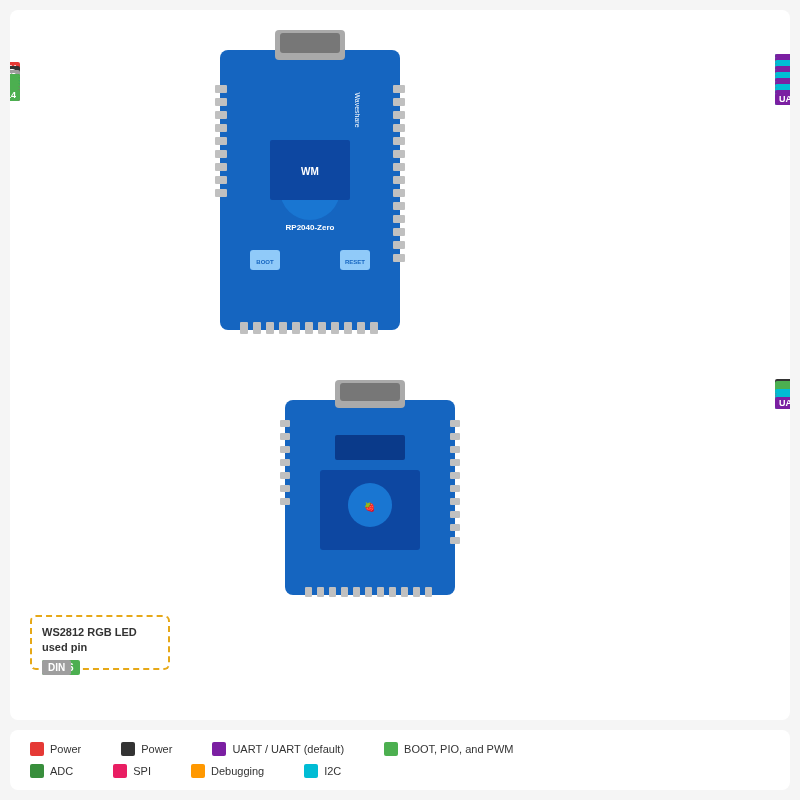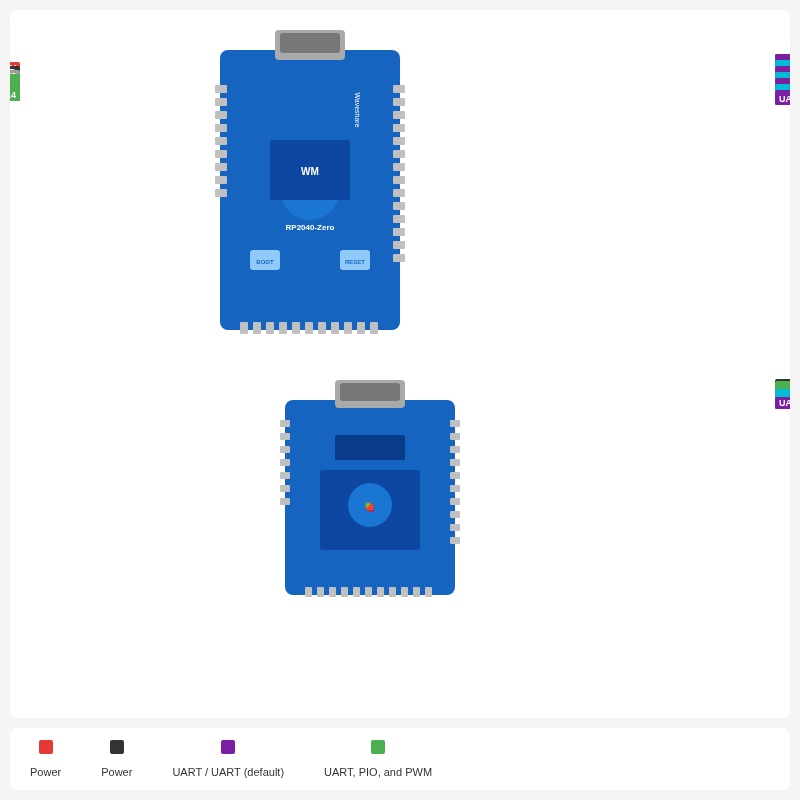--- a/index.html
+++ b/index.html
@@ -36,22 +36,21 @@
       gap: 8px;
     }
     .legend-row {
       display: flex;
       gap: 40px;
       align-items: center;
     }
     .legend-item {
       display: flex;
       align-items: center;
-      gap: 12px;
-      flex-direction: column;
+      gap: 6px;
     }
     .legend-color-box {
       width: 14px;
       height: 14px;
       border-radius: 2px;
     }
     .legend-text {
       font-size: 11px;
       color: #333;
     }
@@ -438,36 +437,62 @@
       </div>
 
       <div class="pin-row-right">
         <span class="pin-label pin-green">GP17</span>
         <span class="pin-label" style="background:#e91e63;">SPI0 CSn</span>
         <span class="pin-label" style="background:#00bcd4;">I2C0 SCL</span>
         <span class="pin-label" style="background:#7b1fa2;">UART0 RX</span>
       </div>
     </div>
 
+    <div class="ws2812-box">
+      <div class="ws2812-title" style="white-space:pre-line;">WS2812 RGB LED
+used pin</div>
+      <div class="ws2812-pins">
+        <span class="pin-label pin-green" style="font-size:10px; padding:2px 6px;">GP16</span>
+        <span class="pin-label pin-gray" style="font-size:10px; padding:2px 6px;">DIN</span>
+      </div>
+    </div>
 
   </div>
 
   <div class="legend-area">
     <div class="legend-row">
       <div class="legend-item">
         <div class="legend-color-box" style="background:#e53935;"></div>
         <span class="legend-text">Power</span>
       </div>
       <div class="legend-item">
         <div class="legend-color-box" style="background:#333;"></div>
         <span class="legend-text">Power</span>
       </div>
       <div class="legend-item">
         <div class="legend-color-box" style="background:#7b1fa2;"></div>
         <span class="legend-text">UART / UART (default)</span>
       </div>
       <div class="legend-item">
         <div class="legend-color-box" style="background:#4caf50;"></div>
-        <span class="legend-text">UART, PIO, and PWM</span>
+        <span class="legend-text">BOOT, PIO, and PWM</span>
+      </div>
+    </div>
+    <div class="legend-row">
+      <div class="legend-item">
+        <div class="legend-color-box" style="background:#388e3c;"></div>
+        <span class="legend-text">ADC</span>
+      </div>
+      <div class="legend-item">
+        <div class="legend-color-box" style="background:#e91e63;"></div>
+        <span class="legend-text">SPI</span>
+      </div>
+      <div class="legend-item">
+        <div class="legend-color-box" style="background:#ff9800;"></div>
+        <span class="legend-text">Debugging</span>
+      </div>
+      <div class="legend-item">
+        <div class="legend-color-box" style="background:#00bcd4;"></div>
+        <span class="legend-text">I2C</span>
       </div>
     </div>
   </div>
 </div>
 
 </body></html>

